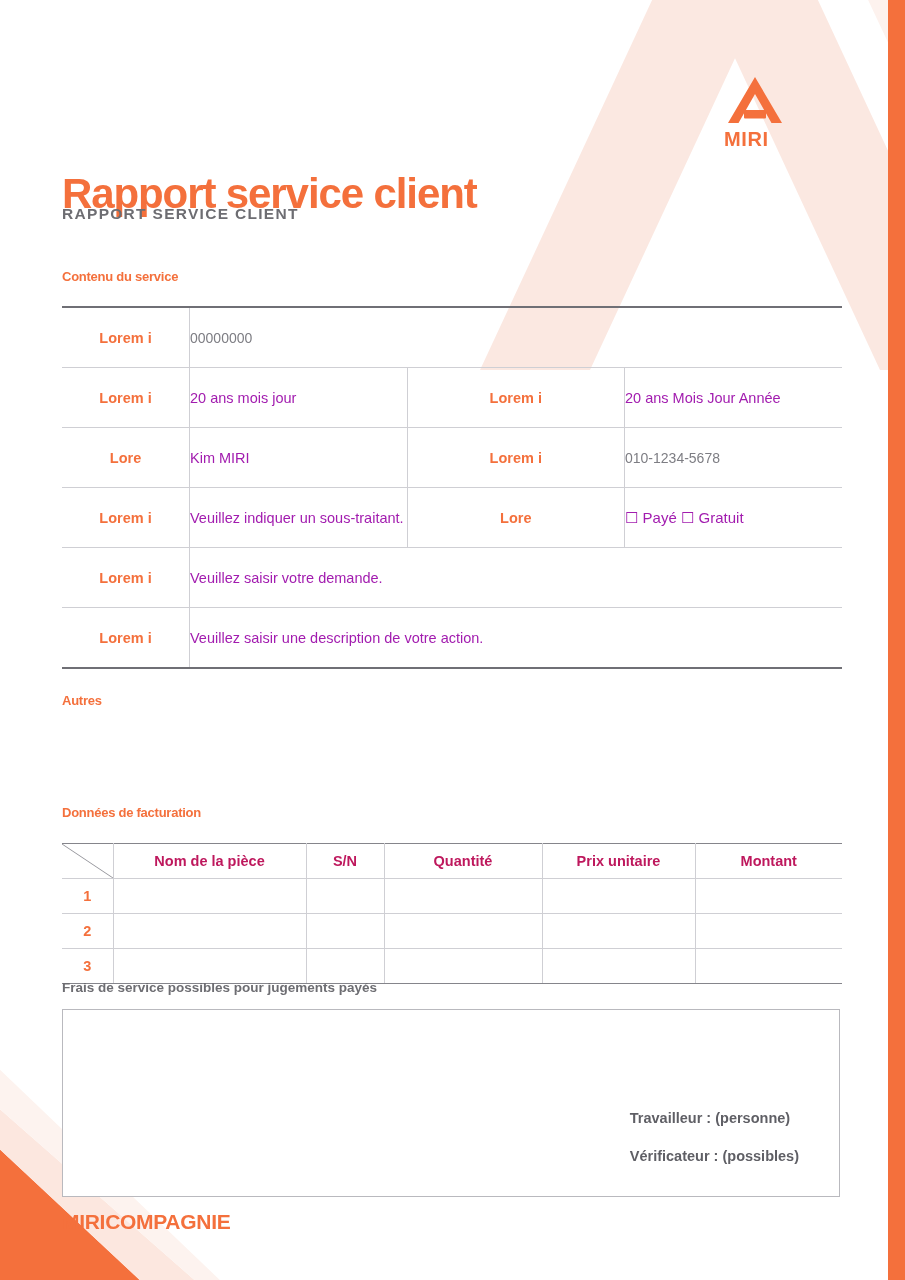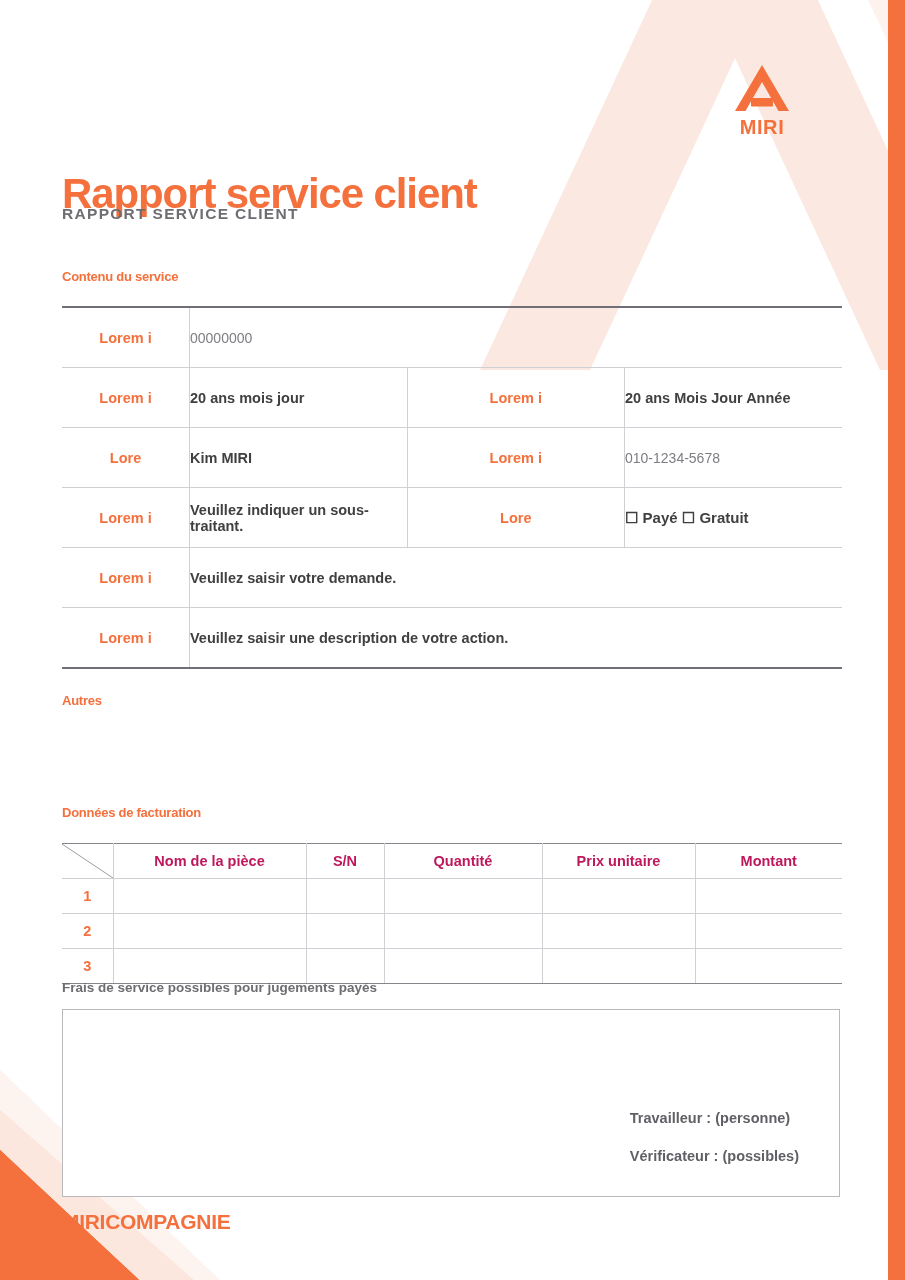--- a/index.html
+++ b/index.html
@@ -97,24 +97,23 @@
     font-size: 15.5px;
     font-weight: 700;
     color: #6d6d72;
     letter-spacing: 1.3px;
   }
 
   
   .logo {
     position: absolute;
     right: 42px;
-    top: 62px;
+    top: 74px;
     width: 76px;
     height: 78px;
-    text-align: center;
   }
   .logo-mark { display: block; }
   .logo-word {
     display: block;
     font-size: 20px;
     font-weight: 700;
     letter-spacing: 0.6px;
     color: #f4703c;
     margin-top: -2px;
   }
@@ -147,22 +146,22 @@
 
   .cell-key {
     text-align: center;
     color: #f4703c;
     font-weight: 700;
     font-size: 14.5px;
     border-right: 1px solid #cfcfd4;
   }
   .cell-val {
     padding-left: 12px;
-    color: #404040;
-    font-weight: 700;
+    color: #a21caf;
+    font-weight: 400;
     font-size: 14.5px;
   }
   .cell-val.light {
     font-weight: 400;
     color: #7d7d83;
     font-size: 14px;
   }
   .cell-val.bordered { border-right: 1px solid #cfcfd4; }
   .chk { font-size: 15px; }
 

